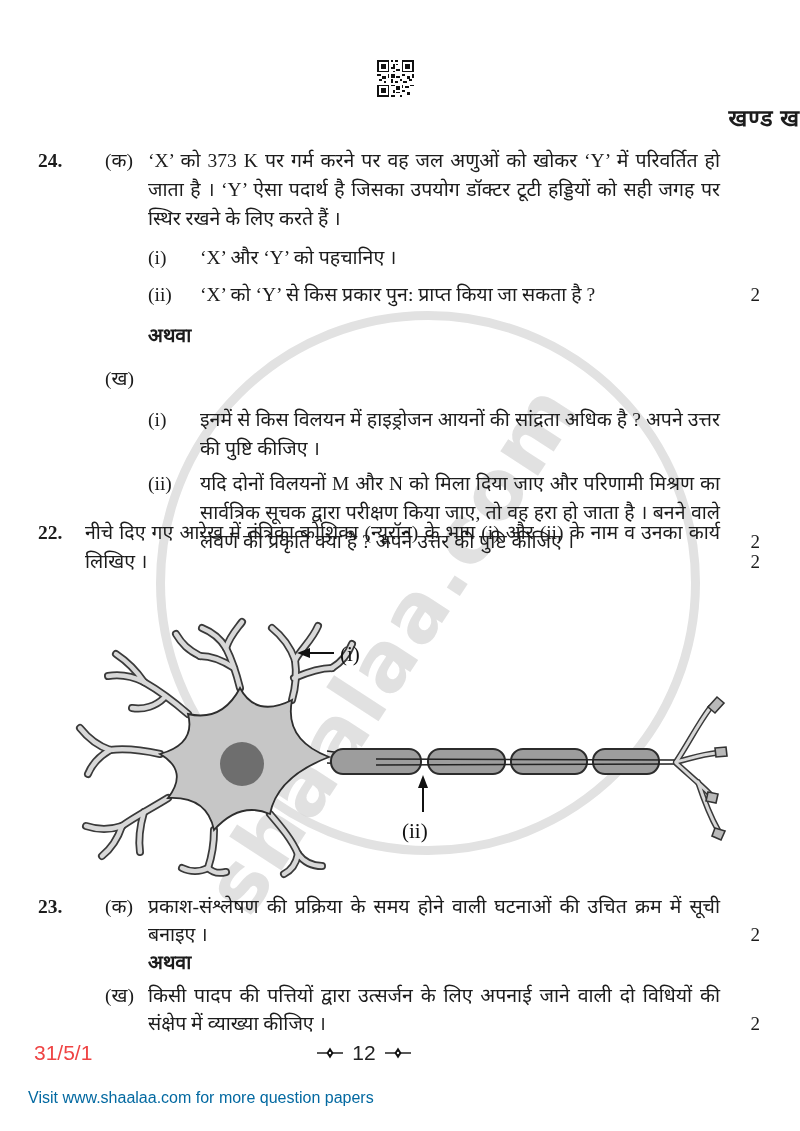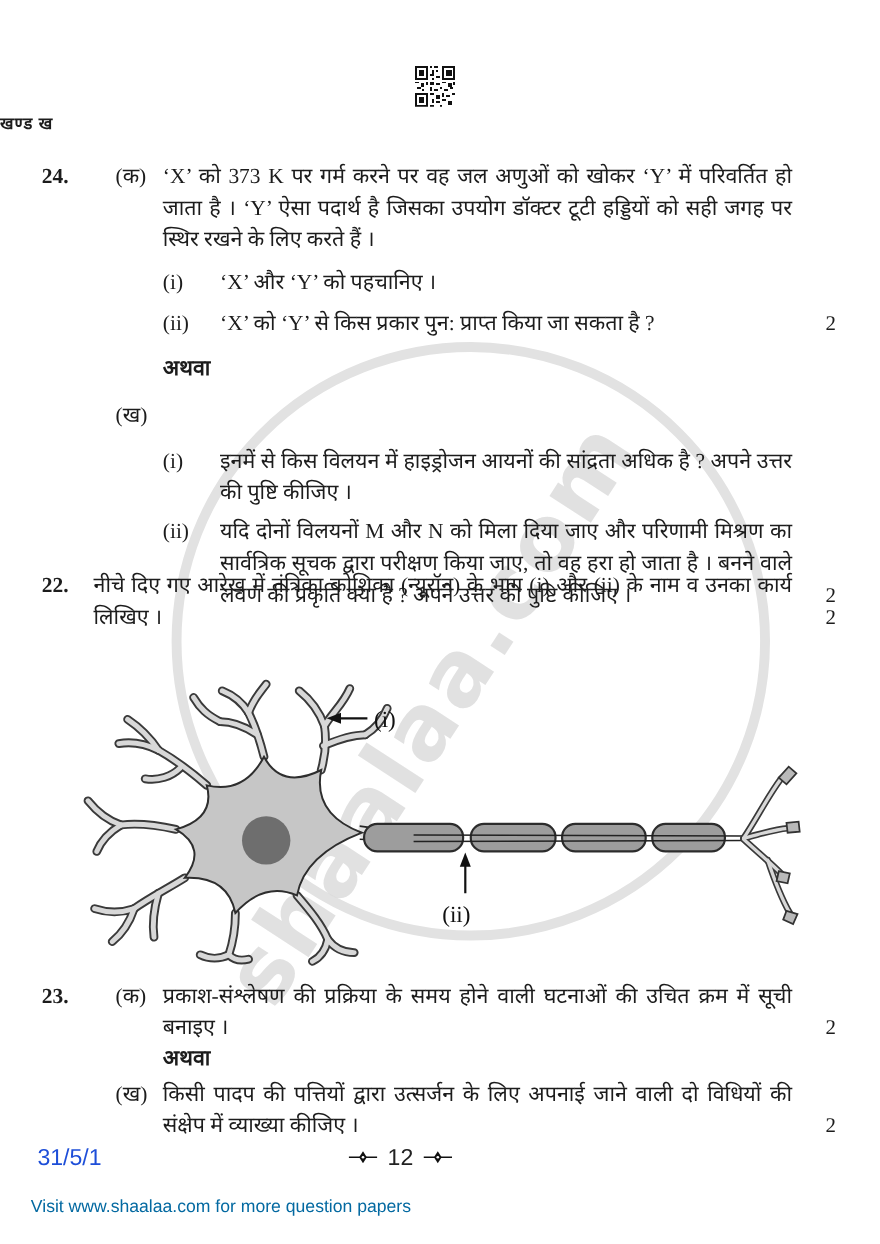--- a/index.html
+++ b/index.html
@@ -9,42 +9,42 @@
   }
   
   .wm-circle{position:absolute;left:156px;top:311px;width:526px;height:526px;
     border:9px solid #e2e2e2;border-radius:50%;z-index:1;}
   .wm-text{position:absolute;left:392px;top:648px;transform:translate(-50%,-50%) rotate(-57deg);
     font-family:"DejaVu Sans","Liberation Sans",sans-serif;font-size:82px;font-weight:bold;
     color:#dadada;opacity:.8;letter-spacing:3px;white-space:nowrap;z-index:1;}
   .content{position:relative;z-index:2;}
   
   .qr{position:absolute;left:377px;top:60px;width:37px;height:37px;}
-  .section-title{position:absolute;left:0;top:101px;width:800px;text-align:left;
-    font-weight:bold;font-size:15px;letter-spacing:1px;}
+  .section-title{position:absolute;left:0;top:101px;width:800px;text-align:right;
+    font-weight:bold;font-size:23px;letter-spacing:1px;}
   
   .qblock{position:absolute;left:30px;width:730px;font-size:19.5px;line-height:29px;}
   .row{display:grid;grid-template-columns:68px 43px 1fr 40px;}
   .row22{display:grid;grid-template-columns:55px 1fr 40px;}
   .subrow{display:grid;grid-template-columns:118px 52px 1fr 40px;}
   .qnum{font-weight:bold;padding-left:8px;}
   .plabel{padding-left:7px;}
   .slabel{}
   .qtext{text-align:justify;padding-left:7px;}
   .stext{text-align:justify;}
   .marks{text-align:right;align-self:end;font-size:19px;}
   .orline{font-weight:bold;margin-left:118px;font-family:Liberation Serif, serif;}
   .mt10{margin-top:10px;} .mt8{margin-top:8px;} .mt12{margin-top:12px;}
   .mt14{margin-top:14px;} .mt6{margin-top:6px;} .mt5{margin-top:5px;}
   .q23{line-height:28px;}
   
   .diagram{position:absolute;left:64px;top:616px;width:680px;height:268px;}
   
   .footer-code{position:absolute;left:34px;top:1041px;
-    font-family:"Liberation Sans","DejaVu Sans",sans-serif;font-size:21px;color:#1d4ed8;}
+    font-family:"Liberation Sans","DejaVu Sans",sans-serif;font-size:21px;color:#ef4444;}
   .page-num{position:absolute;left:0;top:1041px;width:728px;text-align:center;
     font-family:"Liberation Sans","DejaVu Sans",sans-serif;font-size:21px;color:#222;}
   .page-num .orn{display:inline-block;vertical-align:middle;margin:0 9px 3px 9px;}
   .banner{position:absolute;left:28px;top:1089px;
     font-family:"Liberation Sans","DejaVu Sans",sans-serif;font-size:16px;color:#0369a1;}
 </style>
 </head>
 <body>
 
 <div class="page">

